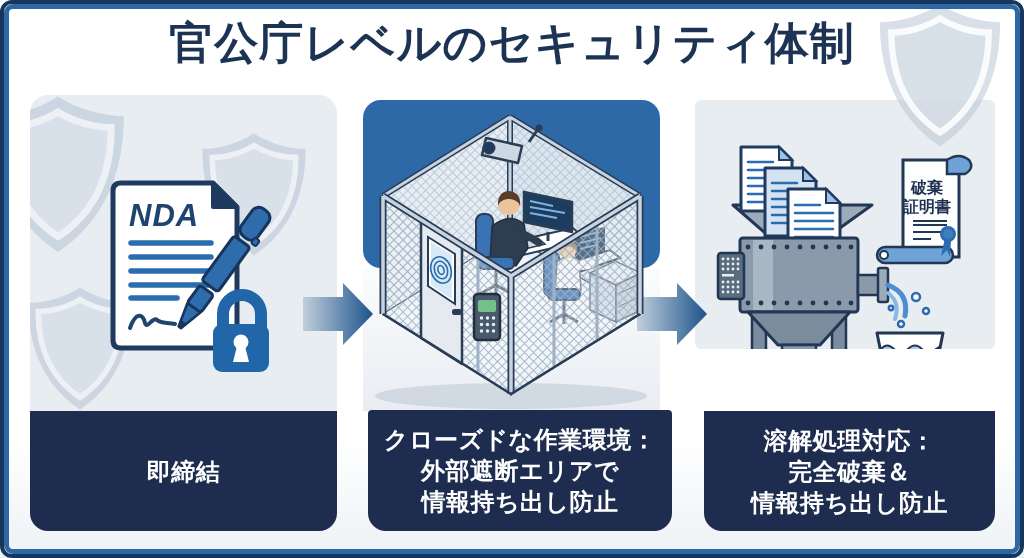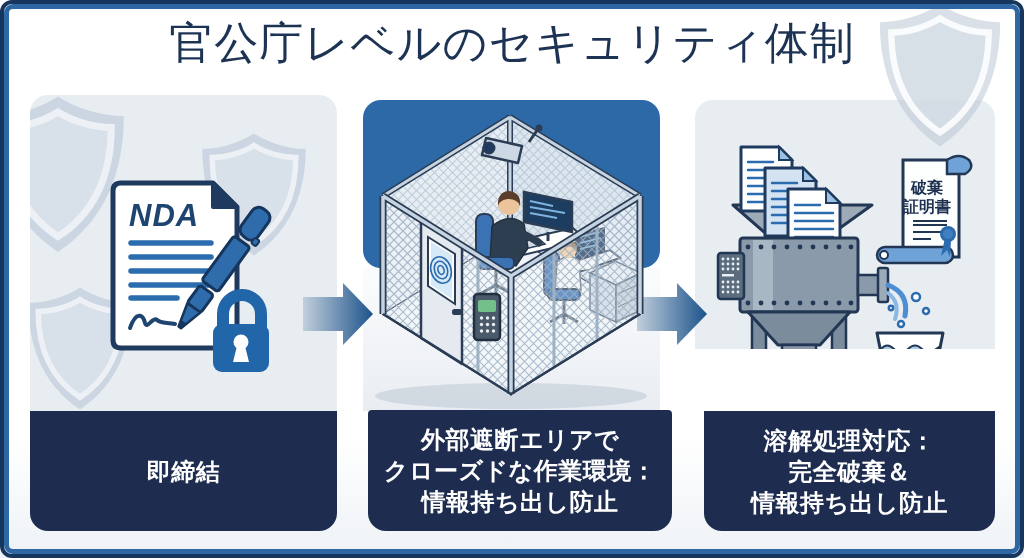--- a/index.html
+++ b/index.html
@@ -7,29 +7,29 @@
     position:relative;width:1024px;height:558px;overflow:hidden;
     background:linear-gradient(180deg,#ffffff 0%,#ffffff 78%,#eef2f6 100%);
     font-family:"Liberation Sans","DejaVu Sans",sans-serif;
   }
   
   .frame-outer{position:absolute;inset:0;border:4px solid #16365e;border-radius:12px;pointer-events:none;z-index:20;}
   .frame-inner{position:absolute;inset:4px;border:5px solid #2d68a5;border-radius:9px;pointer-events:none;z-index:20;}
 
   .title{
     position:absolute;top:14px;left:0;right:0;text-align:center;
-    font-size:44px;font-weight:400;color:#1d3354;letter-spacing:1px;z-index:5;
+    font-size:44px;font-weight:700;color:#1d3354;letter-spacing:1px;z-index:5;
   }
 
   .panel{position:absolute;overflow:hidden;z-index:1;}
   .panel-light{background:#e8edf2;border-radius:18px 18px 0 0;}
   .panel-1{left:30px;top:95px;width:307px;height:316px;font-style:italic;}
   .panel-2{left:363px;top:100px;width:297px;height:168px;background:#2d69a6;border-radius:18px;}
   .panel-2-lower{left:363px;top:268px;width:297px;height:143px;background:linear-gradient(180deg,#fbfcfd,#e9edf2);z-index:1;position:absolute;}
-  .panel-3{left:695px;top:100px;width:300px;height:249px;}
+  .panel-3{left:695px;top:100px;width:300px;height:249px;border-radius:6px;}
 
   .caption{
     position:absolute;z-index:2;background:#1d2c4f;color:#ffffff;
     display:flex;flex-direction:column;align-items:center;justify-content:center;
     text-align:center;font-weight:700;font-size:24px;line-height:31px;letter-spacing:0.5px;
   }
   .caption-1{left:30px;top:411px;width:307px;height:120px;border-radius:0 0 18px 18px;}
   .caption-2{left:368px;top:410px;width:304px;height:121px;border-radius:4px 4px 18px 18px;}
   .caption-3{left:704px;top:411px;width:291px;height:120px;border-radius:0 0 18px 18px;text-align:center;}
 
@@ -235,22 +235,22 @@
     </g>
 
     <g>
       <path d="M25,100 L153,180 L282,100 M25,100 L25,218 M153,180 L153,298 M282,100 L282,218" stroke="#2b3c55" stroke-width="7" fill="none"></path>
       <path d="M25,100 L153,180 L282,100 M25,100 L25,218 M153,180 L153,298 M282,100 L282,218" stroke="#c6d4e1" stroke-width="3.5" fill="none"></path>
       <path d="M25,218 L153,298 L282,218" stroke="#2b3c55" stroke-width="2.5" fill="none"></path>
     </g>
   </svg>
 
   <div class="caption caption-2">
+    <span>クローズドな作業環境：</span>
     <span>外部遮断エリアで</span>
-    <span>クローズドな作業環境：</span>
     <span>情報持ち出し防止</span>
   </div>
 
   <div class="panel panel-light panel-3">
     <svg width="300" height="311" viewBox="0 0 300 311">
 
       <polygon points="38,105 177,105 131,138 76,138" fill="#9dabb9" stroke="#223753" stroke-width="3" stroke-linejoin="round"></polygon>
 
       <g>
         <g>

